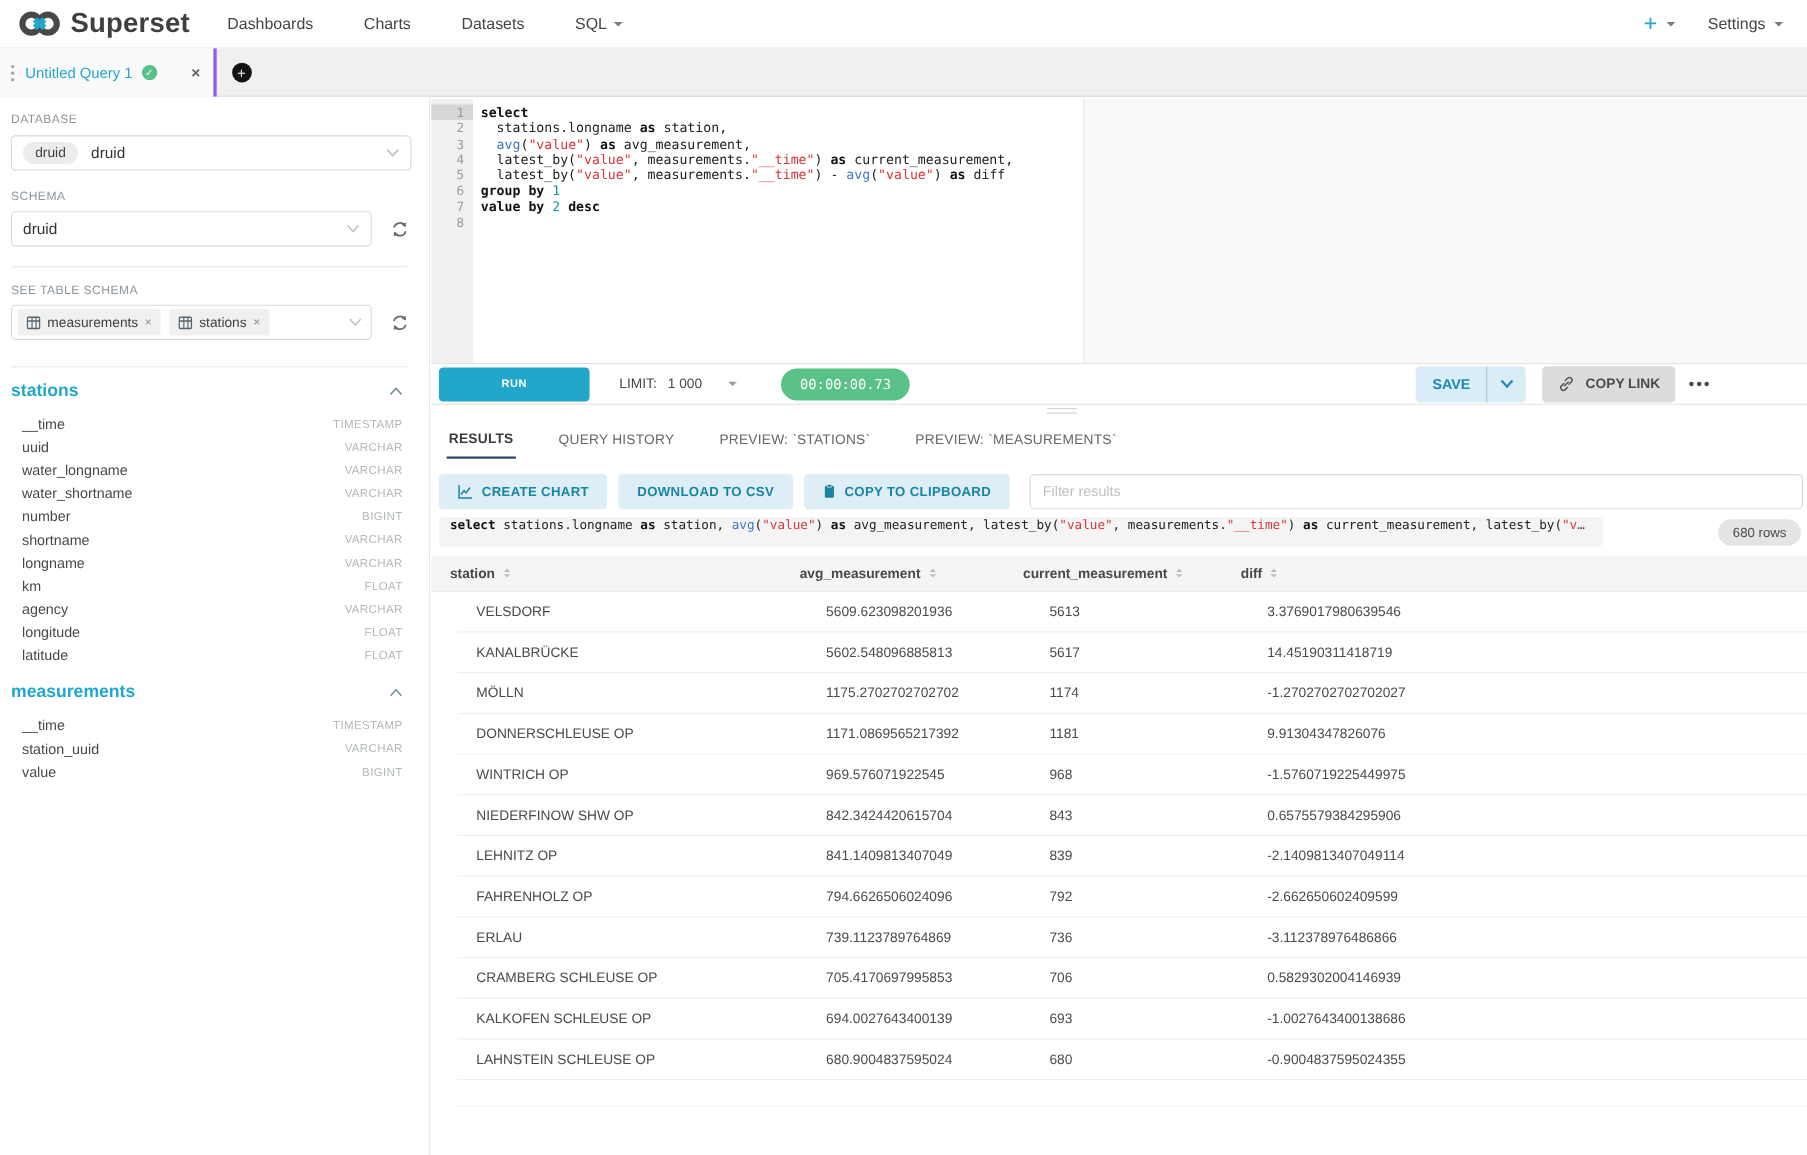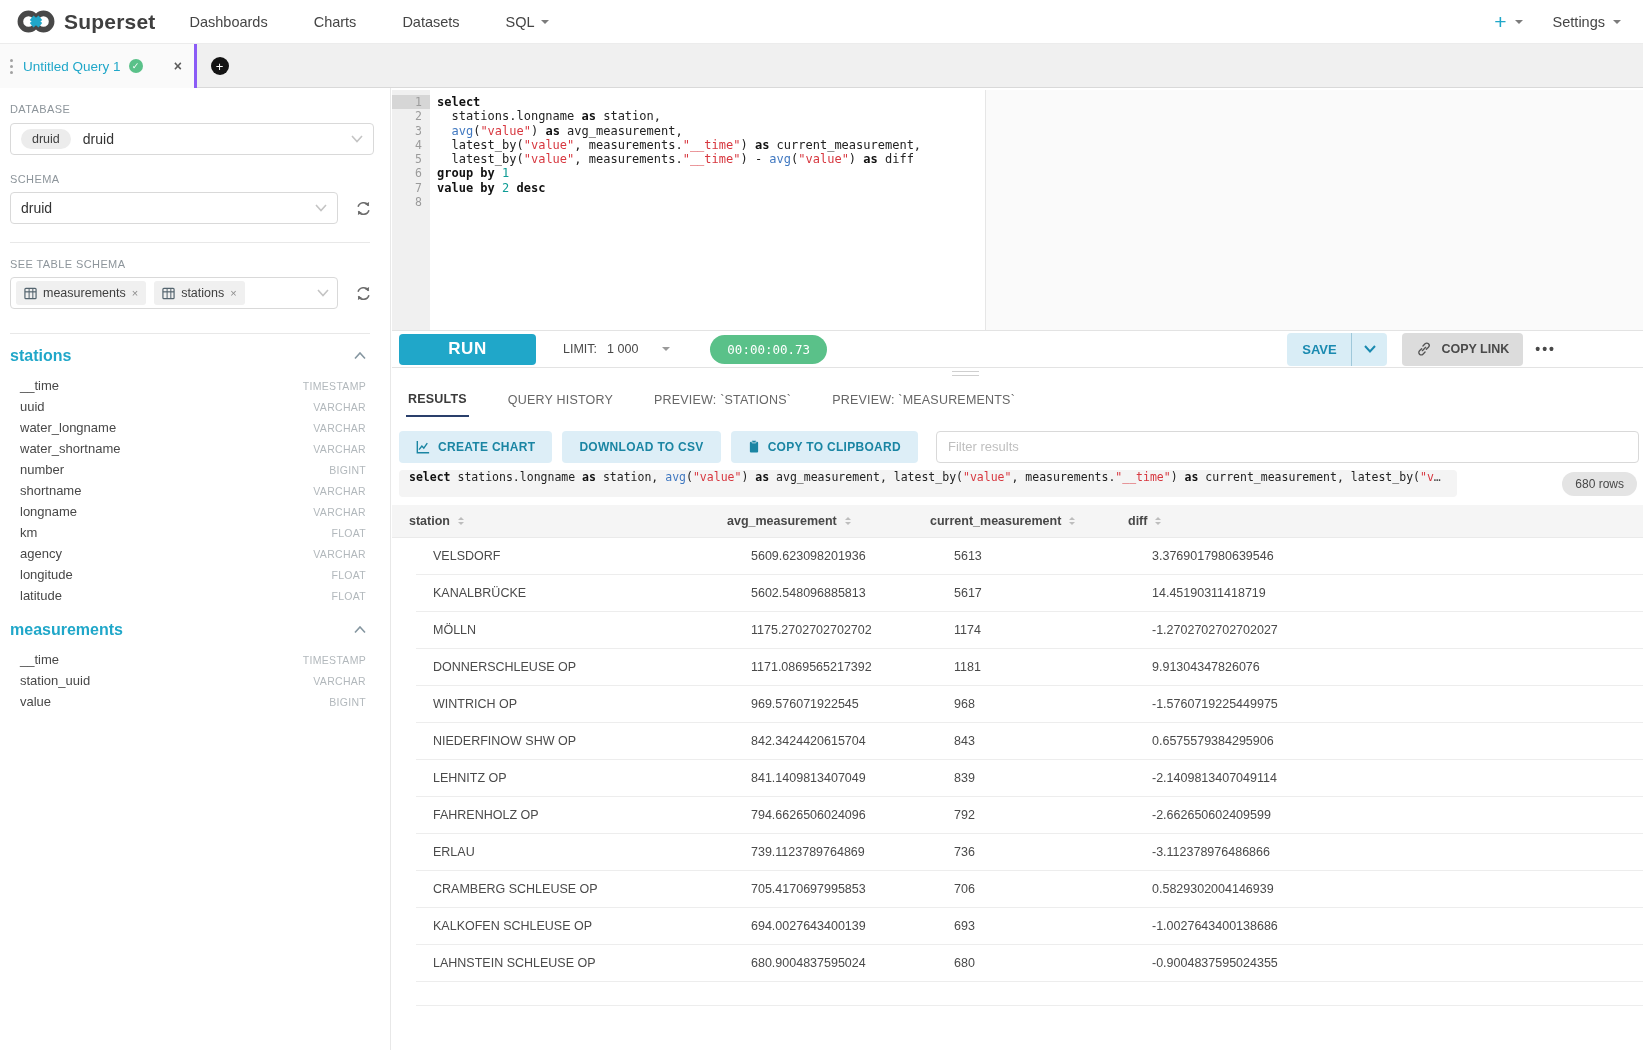--- a/index.html
+++ b/index.html
@@ -3,21 +3,21 @@
 <meta charset="utf-8">
 <style>
   * { margin:0; padding:0; box-sizing:border-box; }
   html,body { width:1643px; height:1050px; overflow:hidden; background:#fff;
               font-family:"Liberation Sans", sans-serif; color:#484848; }
 
   
   #nav { position:absolute; left:0; top:0; width:1643px; height:44px; background:#fff;
          border-bottom:1px solid #ececec; display:flex; align-items:center; }
   .brand { display:flex; align-items:center; gap:8px; margin-left:16px; margin-right:34px; }
-  .brand-name { font-size:21px; font-weight:700; color:#3f3f3f; letter-spacing:.2px; }
+  .brand-name { font-size:25px; font-weight:700; color:#3f3f3f; letter-spacing:.2px; }
   .nav-item { font-size:14.5px; color:#454545; margin-right:46px; cursor:pointer; display:flex; align-items:center; gap:6px;}
   .caret { width:0; height:0; border:4px solid transparent; border-top-color:#7c7c7c; margin-top:4px; }
   .nav-right { margin-left:auto; display:flex; align-items:center; gap:8px; margin-right:22px; }
   .nav-plus { color:#20a7c9; font-size:21px; font-weight:400; line-height:1; }
   .nav-settings { font-size:14.5px; color:#454545; margin-left:22px; }
 
   
   #tabstrip { position:absolute; left:0; top:44px; width:1643px; height:44px; background:#f0f0f0;
               border-bottom:1px solid #d9d9d9; }
   .qtab { position:absolute; left:0; top:0; width:197px; height:44px; background:#fafafa;
@@ -66,21 +66,21 @@
   .tok-fn { color:#4078c0; }
   .tok-str { color:#d7373f; }
   .tok-num { color:#0e9c95; }
   .tok-pl { color:#222; }
 
   
   #toolbar { position:absolute; left:392px; top:330px; width:1251px; height:38px; background:#fff;
              border-top:1px solid #e3e3e3; border-bottom:1px solid #e3e3e3;
              display:flex; align-items:center; padding:0 87px 0 7px; }
   .run-btn { width:137px; height:31px; border:none; border-radius:4px; background:#20a7c9; color:#fff;
-             font-weight:700; font-size:17px; letter-spacing:.5px; font-family:inherit; }
+             font-weight:700; font-size:10px; letter-spacing:.5px; font-family:inherit; }
   .limit { display:flex; align-items:center; gap:8px; margin-left:27px; font-size:12.5px; color:#484848; }
   .limit .lbl { font-weight:400; }
   .limit .val { margin-left:2px; }
   .limit .caret { border-top-color:#9a9a9a; margin-left:16px; }
   .timer { margin-left:40px; background:#5ac189; color:#fff; border-radius:15px; height:29px;
            display:flex; align-items:center; padding:0 17px; font:12.5px "DejaVu Sans Mono", monospace; }
   .tb-spacer { flex:1; }
   .save-split { display:flex; height:33px; border-radius:4px; overflow:hidden; background:#d9edf6; }
   .save-main { width:64px; display:flex; align-items:center; justify-content:center; color:#1a8ab0;
                font-weight:700; font-size:13px; }

